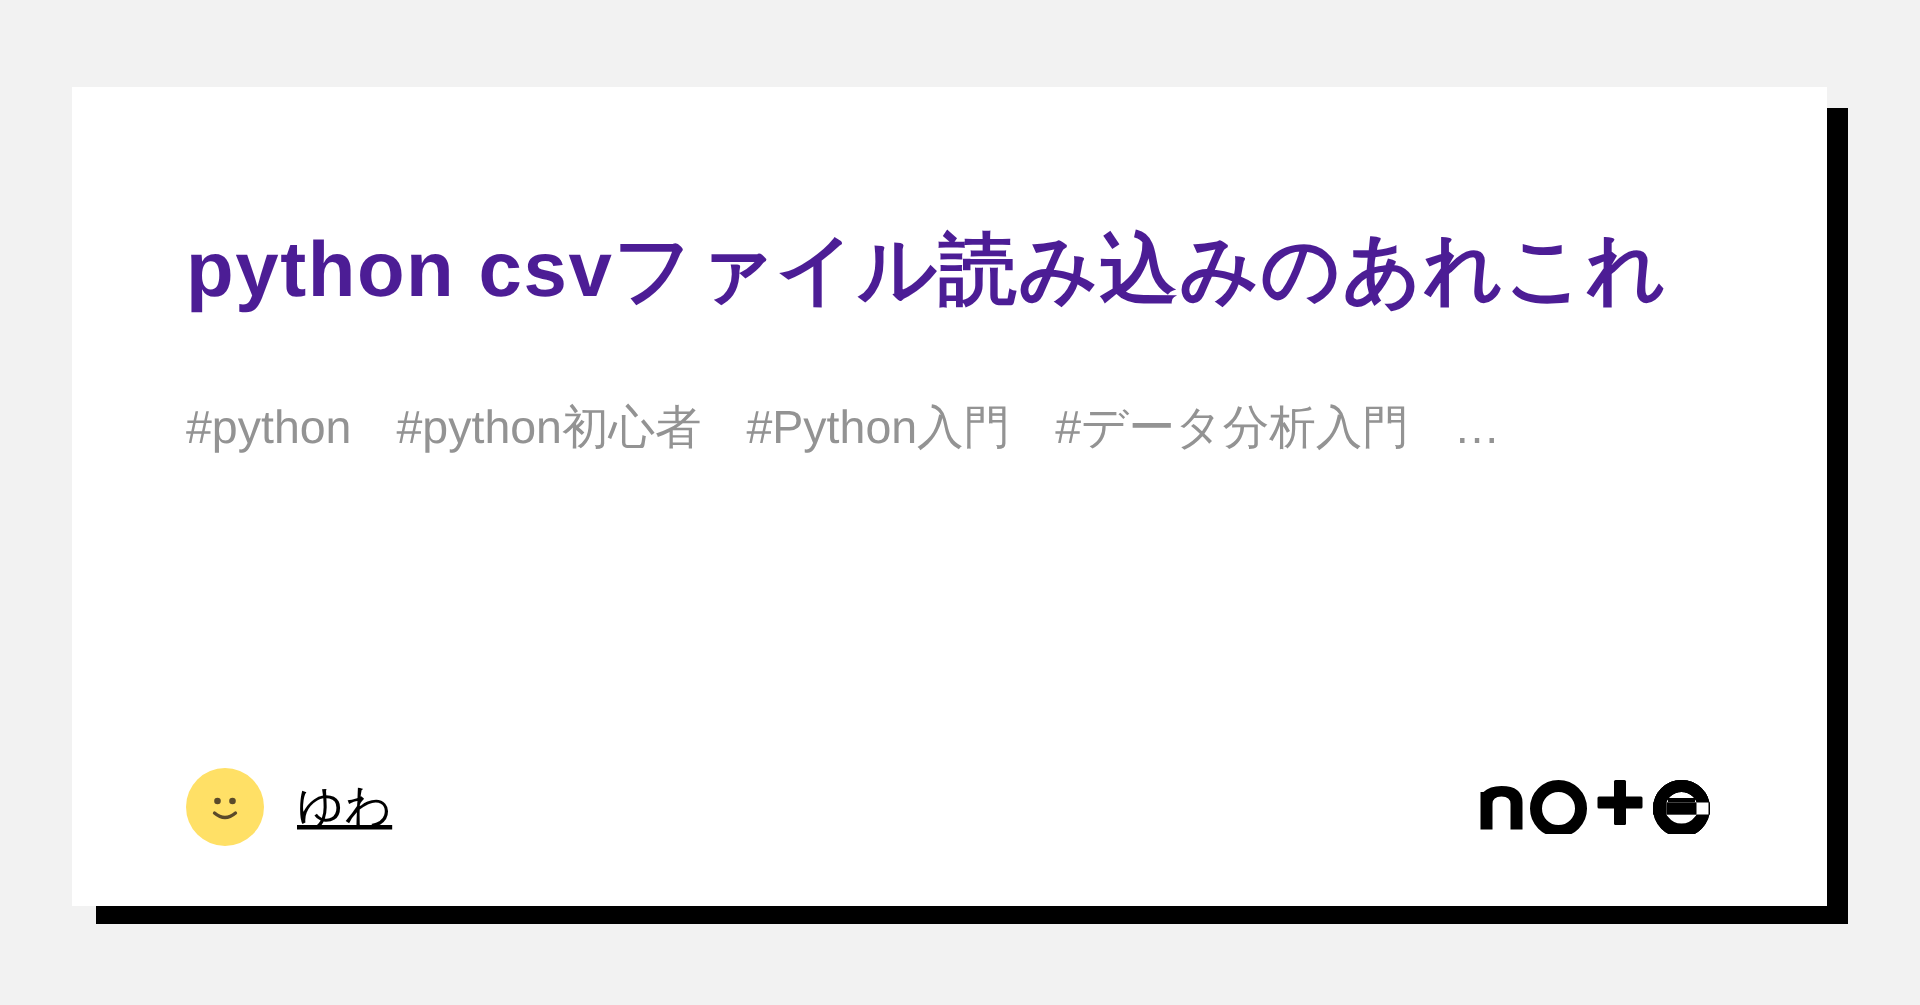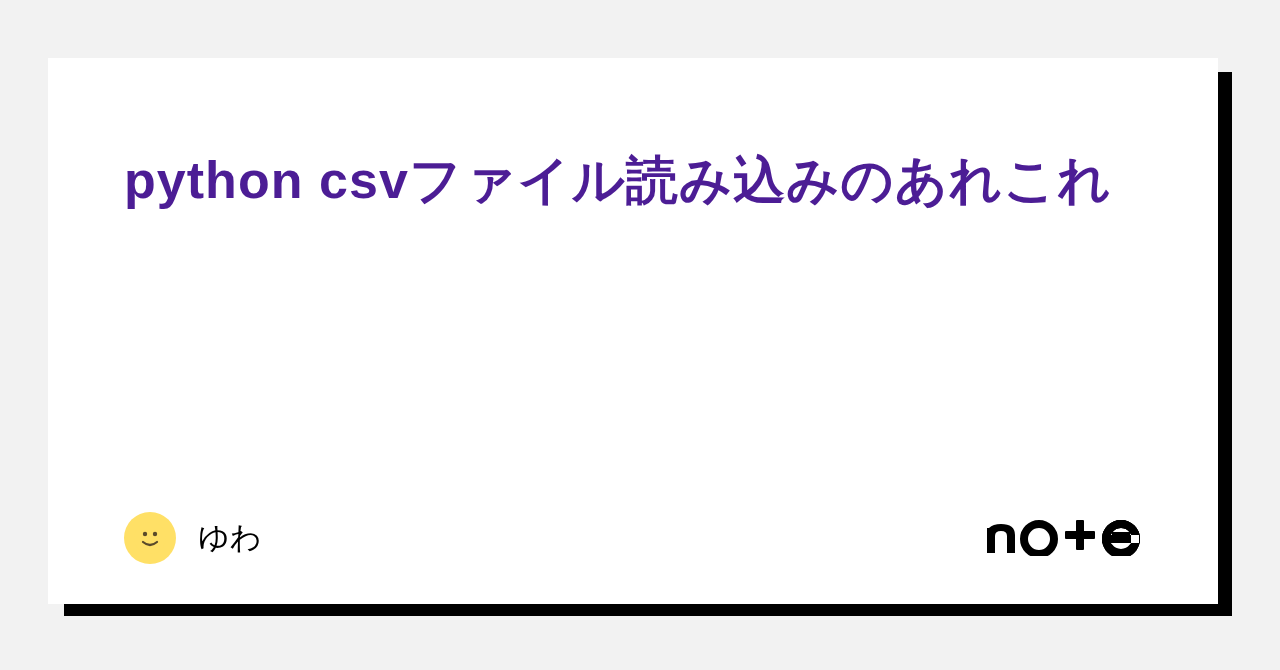--- a/index.html
+++ b/index.html
@@ -71,33 +71,41 @@
       display: flex;
       align-items: center;
       justify-content: center;
       font-size: 28px;
     }
     .avatar svg { width: 32px; height: 32px; }
     .author-name {
       font-size: 31px;
       color: #000;
       font-weight: 400;
+      text-decoration: underline;
     }
     .logo {
       display: flex;
       align-items: center;
     }
     .logo svg { height: 36px; width: 157px; }
   </style>
 </head>
 <body>
 
 <div class="card-shadow"></div>
 <div class="card">
   <h1 class="title">python csvファイル読み込みのあれこれ</h1>
+  <div class="tags">
+    <span class="tag">#python</span>
+    <span class="tag">#python初心者</span>
+    <span class="tag">#Python入門</span>
+    <span class="tag">#データ分析入門</span>
+    <span class="ellipsis">…</span>
+  </div>
   <div class="footer">
     <div class="author">
       <div class="avatar">
         <svg viewBox="0 0 32 32">
           <circle cx="16" cy="16" r="16" fill="#ffe066"></circle>
           <circle cx="11" cy="12" r="2.2" fill="#5a4a2a"></circle>
           <circle cx="21" cy="12" r="2.2" fill="#5a4a2a"></circle>
           <path d="M 9 20 Q 16 26 23 20" stroke="#5a4a2a" stroke-width="2.2" fill="none" stroke-linecap="round"></path>
         </svg>
       </div>

